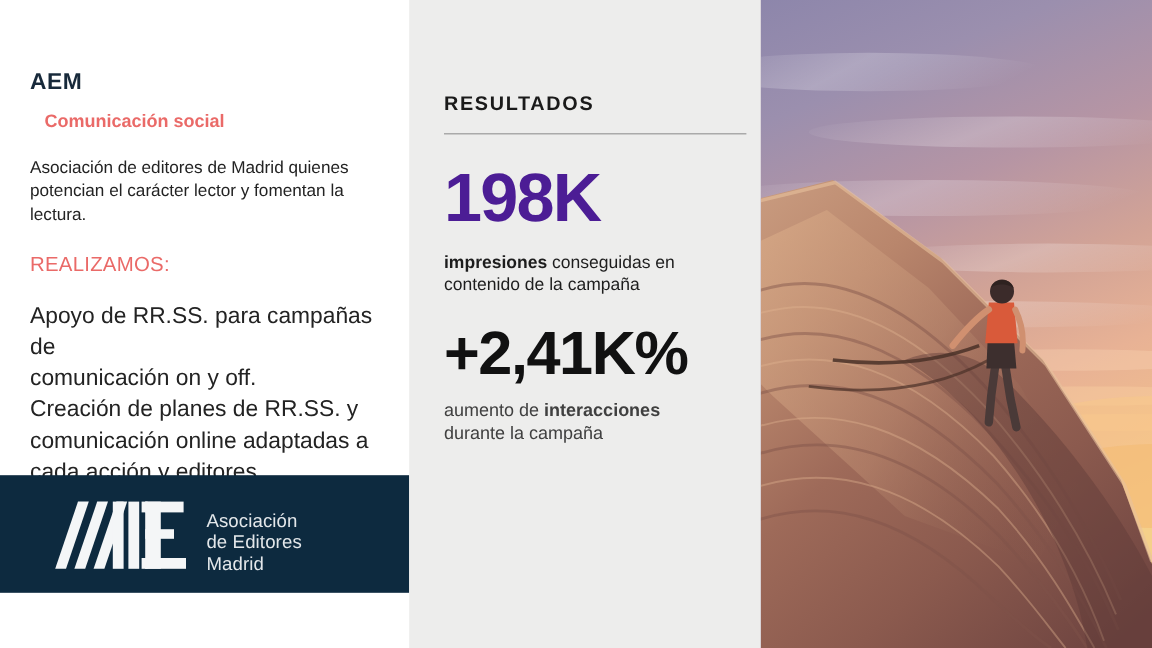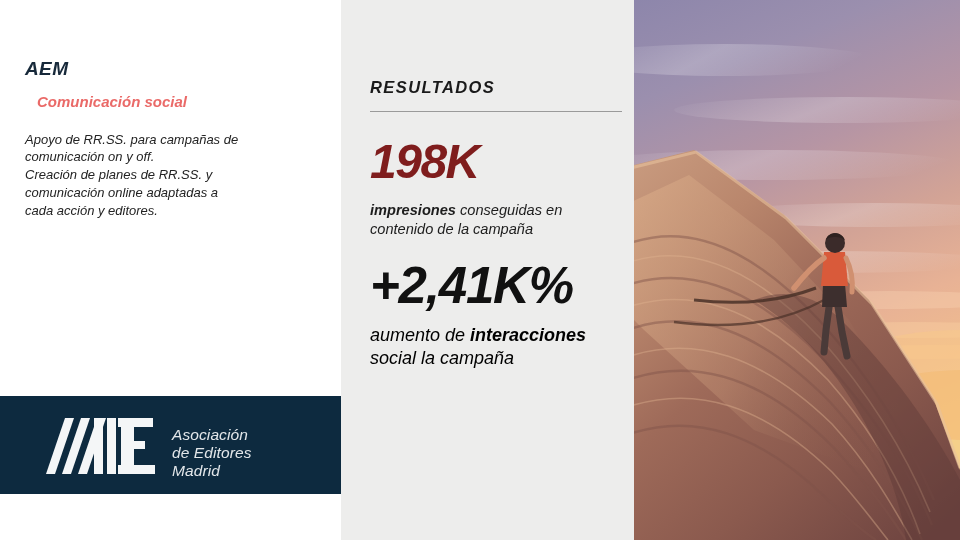--- a/index.html
+++ b/index.html
@@ -12,21 +12,20 @@
     overflow: hidden;
     background: #ffffff;
     font-family: "Liberation Sans", sans-serif;
     -webkit-font-smoothing: antialiased;
   }
   .slide {
     position: relative;
     width: 960px;
     height: 484px;
     background: #ffffff;
-    font-style: italic;
   }
 
   
   .left-panel {
     position: absolute;
     left: 0;
     top: 0;
     width: 341px;
     height: 540px;
     background: #ffffff;
@@ -60,21 +59,21 @@
   }
   .section-label {
     margin: 22px 0 0 0;
     font-size: 17px;
     color: #ea6a68;
     letter-spacing: 0.2px;
     line-height: 1.2;
   }
   .services-text {
     margin: 19px 0 0 0;
-    font-size: 13px;
+    font-size: 19px;
     line-height: 1.37;
     color: #232323;
   }
   .services-text .ln {
     display: block;
   }
 
   
   .logo-block {
     position: absolute;
@@ -130,23 +129,23 @@
     line-height: 1.2;
   }
   .results-rule {
     margin-top: 13px;
     width: 252px;
     height: 1px;
     background: #9a9a9a;
   }
   .stat-big-coral {
     margin: 26px 0 0 0;
-    font-size: 48px;
-    font-weight: bold;
-    color: #7f1d1d;
+    font-size: 57px;
+    font-weight: bold;
+    color: #4c1d95;
     letter-spacing: -1.5px;
     line-height: 0.98;
   }
   .stat-caption {
     margin: 16px 0 0 0;
     font-size: 14.6px;
     line-height: 1.3;
     color: #1d1d1d;
   }
   .stat-caption b {
@@ -155,23 +154,23 @@
   .stat-big-dark {
     margin: 21px 0 0 0;
     font-size: 51px;
     font-weight: bold;
     color: #111111;
     letter-spacing: -1.2px;
     line-height: 1.0;
   }
   .stat-caption-2 {
     margin: 13px 0 0 0;
-    font-size: 18px;
+    font-size: 15px;
     line-height: 1.3;
-    color: #000000;
+    color: #404040;
   }
 
   
   .photo-panel {
     position: absolute;
     left: 634px;
     top: 0;
     width: 326px;
     height: 540px;
     overflow: hidden;
@@ -186,21 +185,23 @@
 </head>
 <body>
 
 <div class="slide">
 
   <div class="left-panel">
     <div class="left-content">
       <h1 class="brand-title">AEM</h1>
       <h2 class="brand-subtitle">Comunicación social</h2>
 
-
+      <p class="about-text">Asociación de editores de Madrid quienes potencian el carácter lector y fomentan la lectura.</p>
+
+      <p class="section-label">REALIZAMOS:</p>
 
       <p class="services-text">
         <span class="ln">Apoyo de RR.SS. para campañas de</span>
         <span class="ln">comunicación on y off.</span>
         <span class="ln">Creación de planes de RR.SS. y</span>
         <span class="ln">comunicación online adaptadas a</span>
         <span class="ln">cada acción y editores.</span>
       </p>
     </div>
 
@@ -241,21 +242,21 @@
       <div class="stat-big-coral">198K</div>
 
       <p class="stat-caption">
         <b>impresiones</b><span> conseguidas en contenido de la campaña</span>
       </p>
 
       <div class="stat-big-dark">+2,41K%</div>
 
       <p class="stat-caption-2">
         <span>aumento de </span><b>interacciones</b><br>
-        <span>social la campaña</span>
+        <span>durante la campaña</span>
       </p>
     </div>
   </div>
 
   <div class="photo-panel">
     <svg class="photo-svg" viewBox="0 0 326 540" preserveAspectRatio="xMidYMid slice">
       <defs>
         <linearGradient id="skyGrad" x1="0" y1="0" x2="0.25" y2="1">
           <stop offset="0%" stop-color="#8d86ab"></stop>
           <stop offset="18%" stop-color="#9b8fae"></stop>

